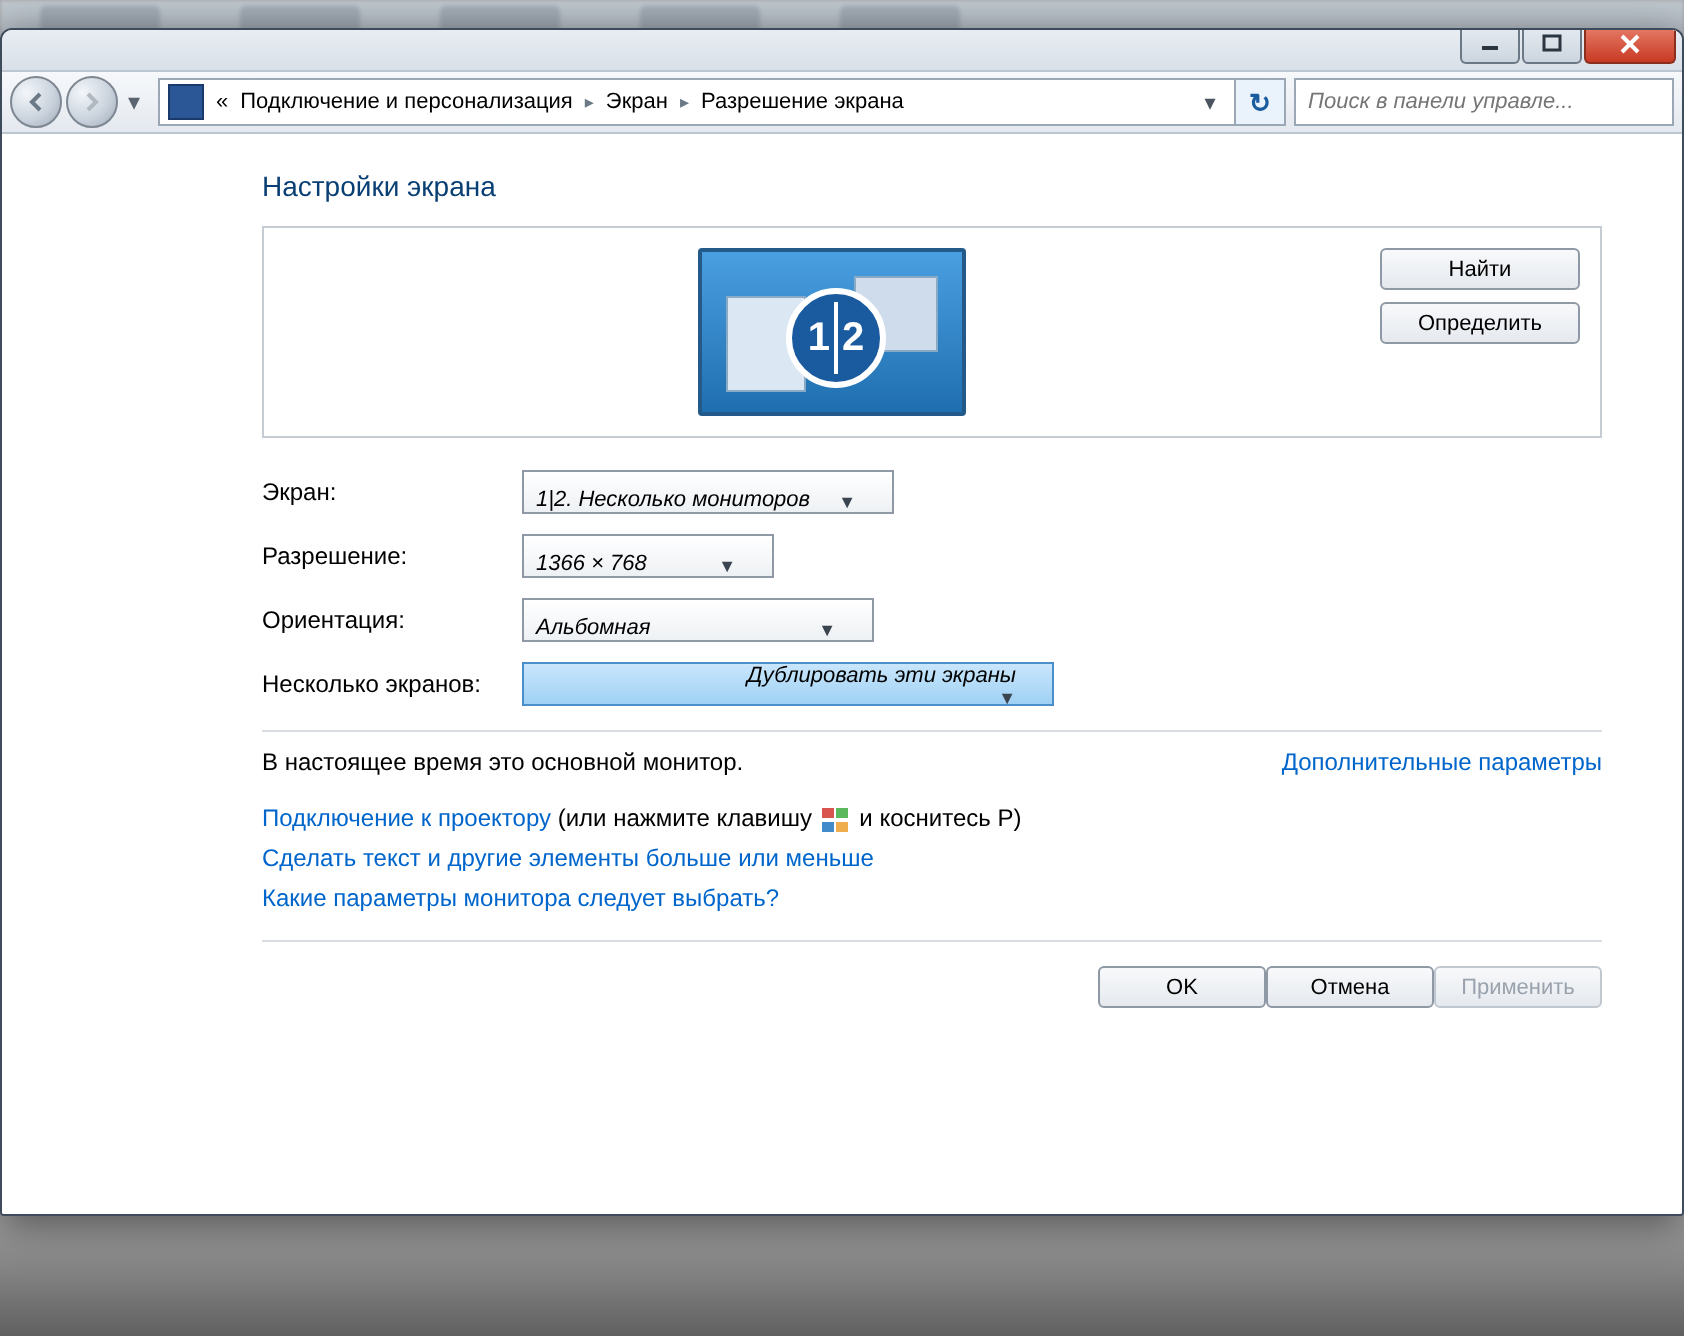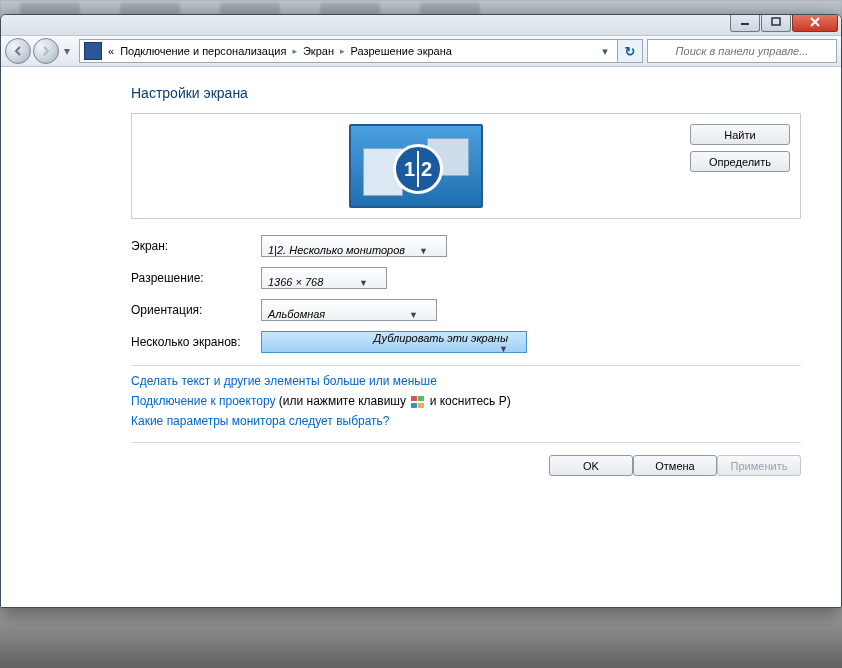--- a/index.html
+++ b/index.html
@@ -17,21 +17,21 @@
   .navcircle{width:24px;height:24px;border-radius:50%;background:radial-gradient(circle at 30% 30%,#f3f6fa,#c8d1db 60%,#9da9b5);border:1px solid #7e8792;margin-right:2px;display:flex;align-items:center;justify-content:center;color:#5a6470;}
   .navdrop{width:12px;height:22px;display:flex;align-items:center;justify-content:center;color:#5a6470;}
   .addrbox{flex:1;height:22px;background:#fff;border:1px solid #9ba7b4;display:flex;align-items:center;padding:0 4px;font-size:11px;}
   .addrbox .cp-icon{width:16px;height:16px;background:#2b5797;margin-right:6px;position:relative;border:1px solid #1a3a6b;}
   .addrbox .chev{margin:0 6px;color:#6b7886;font-size:9px;}
   .addrbox .seg{white-space:nowrap;}
   .addr-end{margin-left:auto;display:flex;align-items:center;}
   .addr-end .dd{width:16px;text-align:center;color:#4a5560;}
   .refreshbox{width:24px;height:22px;border:1px solid #9ba7b4;border-left:none;background:#eaf3fc;display:flex;align-items:center;justify-content:center;color:#1a5a9e;font-weight:bold;font-size:13px;}
   .searchbox{width:180px;height:22px;border:1px solid #9ba7b4;margin-left:4px;background:#fff;display:flex;align-items:center;padding:0 4px;}
-  .searchbox input{border:none;outline:none;width:100%;font-size:11px;font-style:italic;color:#888;font-family:inherit;text-align:center;}
+  .searchbox input{border:none;outline:none;width:100%;font-size:11px;font-style:italic;color:#888;font-family:inherit;}
   .content{position:absolute;top:52px;left:0;right:0;bottom:0;background:#fff;overflow:auto;}
   .inner{padding:18px 40px 12px 130px;}
   h1{font-size:14px;font-weight:normal;color:#0a3f74;margin:0 0 12px;}
   .preview-frame{border:1px solid #c5ccd4;padding:10px;display:flex;margin-bottom:16px;}
   .preview-area{flex:1;display:flex;justify-content:center;align-items:center;}
   .monitor-box{width:130px;height:80px;background:linear-gradient(#4a9fe0,#1f6fb0);border:2px solid #245a8a;border-radius:2px;position:relative;display:flex;align-items:center;justify-content:center;}
   .mon-screen{position:absolute;width:38px;height:46px;background:#dbe8f4;border:1px solid #8aa9c4;}
   .mon-screen.m1{left:12px;top:22px;}
   .mon-screen.m2{left:76px;top:12px;width:40px;height:36px;background:#cfdceb;}
   .mon-num{position:absolute;width:44px;height:44px;border-radius:50%;background:#1a5a9e;border:3px solid #fff;color:#fff;font-size:20px;font-weight:bold;display:flex;align-items:center;justify-content:center;left:42px;top:18px;}
@@ -167,26 +167,30 @@
         <div class="form-row">
           <span class="lbl">Несколько экранов:</span>
           <div class="combo wide highlight">
             <span>Дублировать эти экраны</span>
             <span class="arr">▼</span>
           </div>
         </div>
 
         <div class="divider"></div>
 
-
+        <div class="status-row">
+          <span>В настоящее время это основной монитор.</span>
+          <span class="link">Дополнительные параметры</span>
+        </div>
+
+        <div class="linkline">
+          <span class="link">Подключение к проектору</span><span> (или нажмите клавишу </span><span class="winlogo"></span><span> и коснитесь P)</span>
+        </div>
         <div class="linkline">
           <span class="link">Сделать текст и другие элементы больше или меньше</span>
-        </div>
-        <div class="linkline">
-          <span class="link">Подключение к проектору</span><span> (или нажмите клавишу </span><span class="winlogo"></span><span> и коснитесь P)</span>
         </div>
         <div class="linkline">
           <span class="link">Какие параметры монитора следует выбрать?</span>
         </div>
 
         <div class="footer-btns">
           <button class="btn">OK</button>
           <button class="btn">Отмена</button>
           <button class="btn" disabled="">Применить</button>
         </div>

